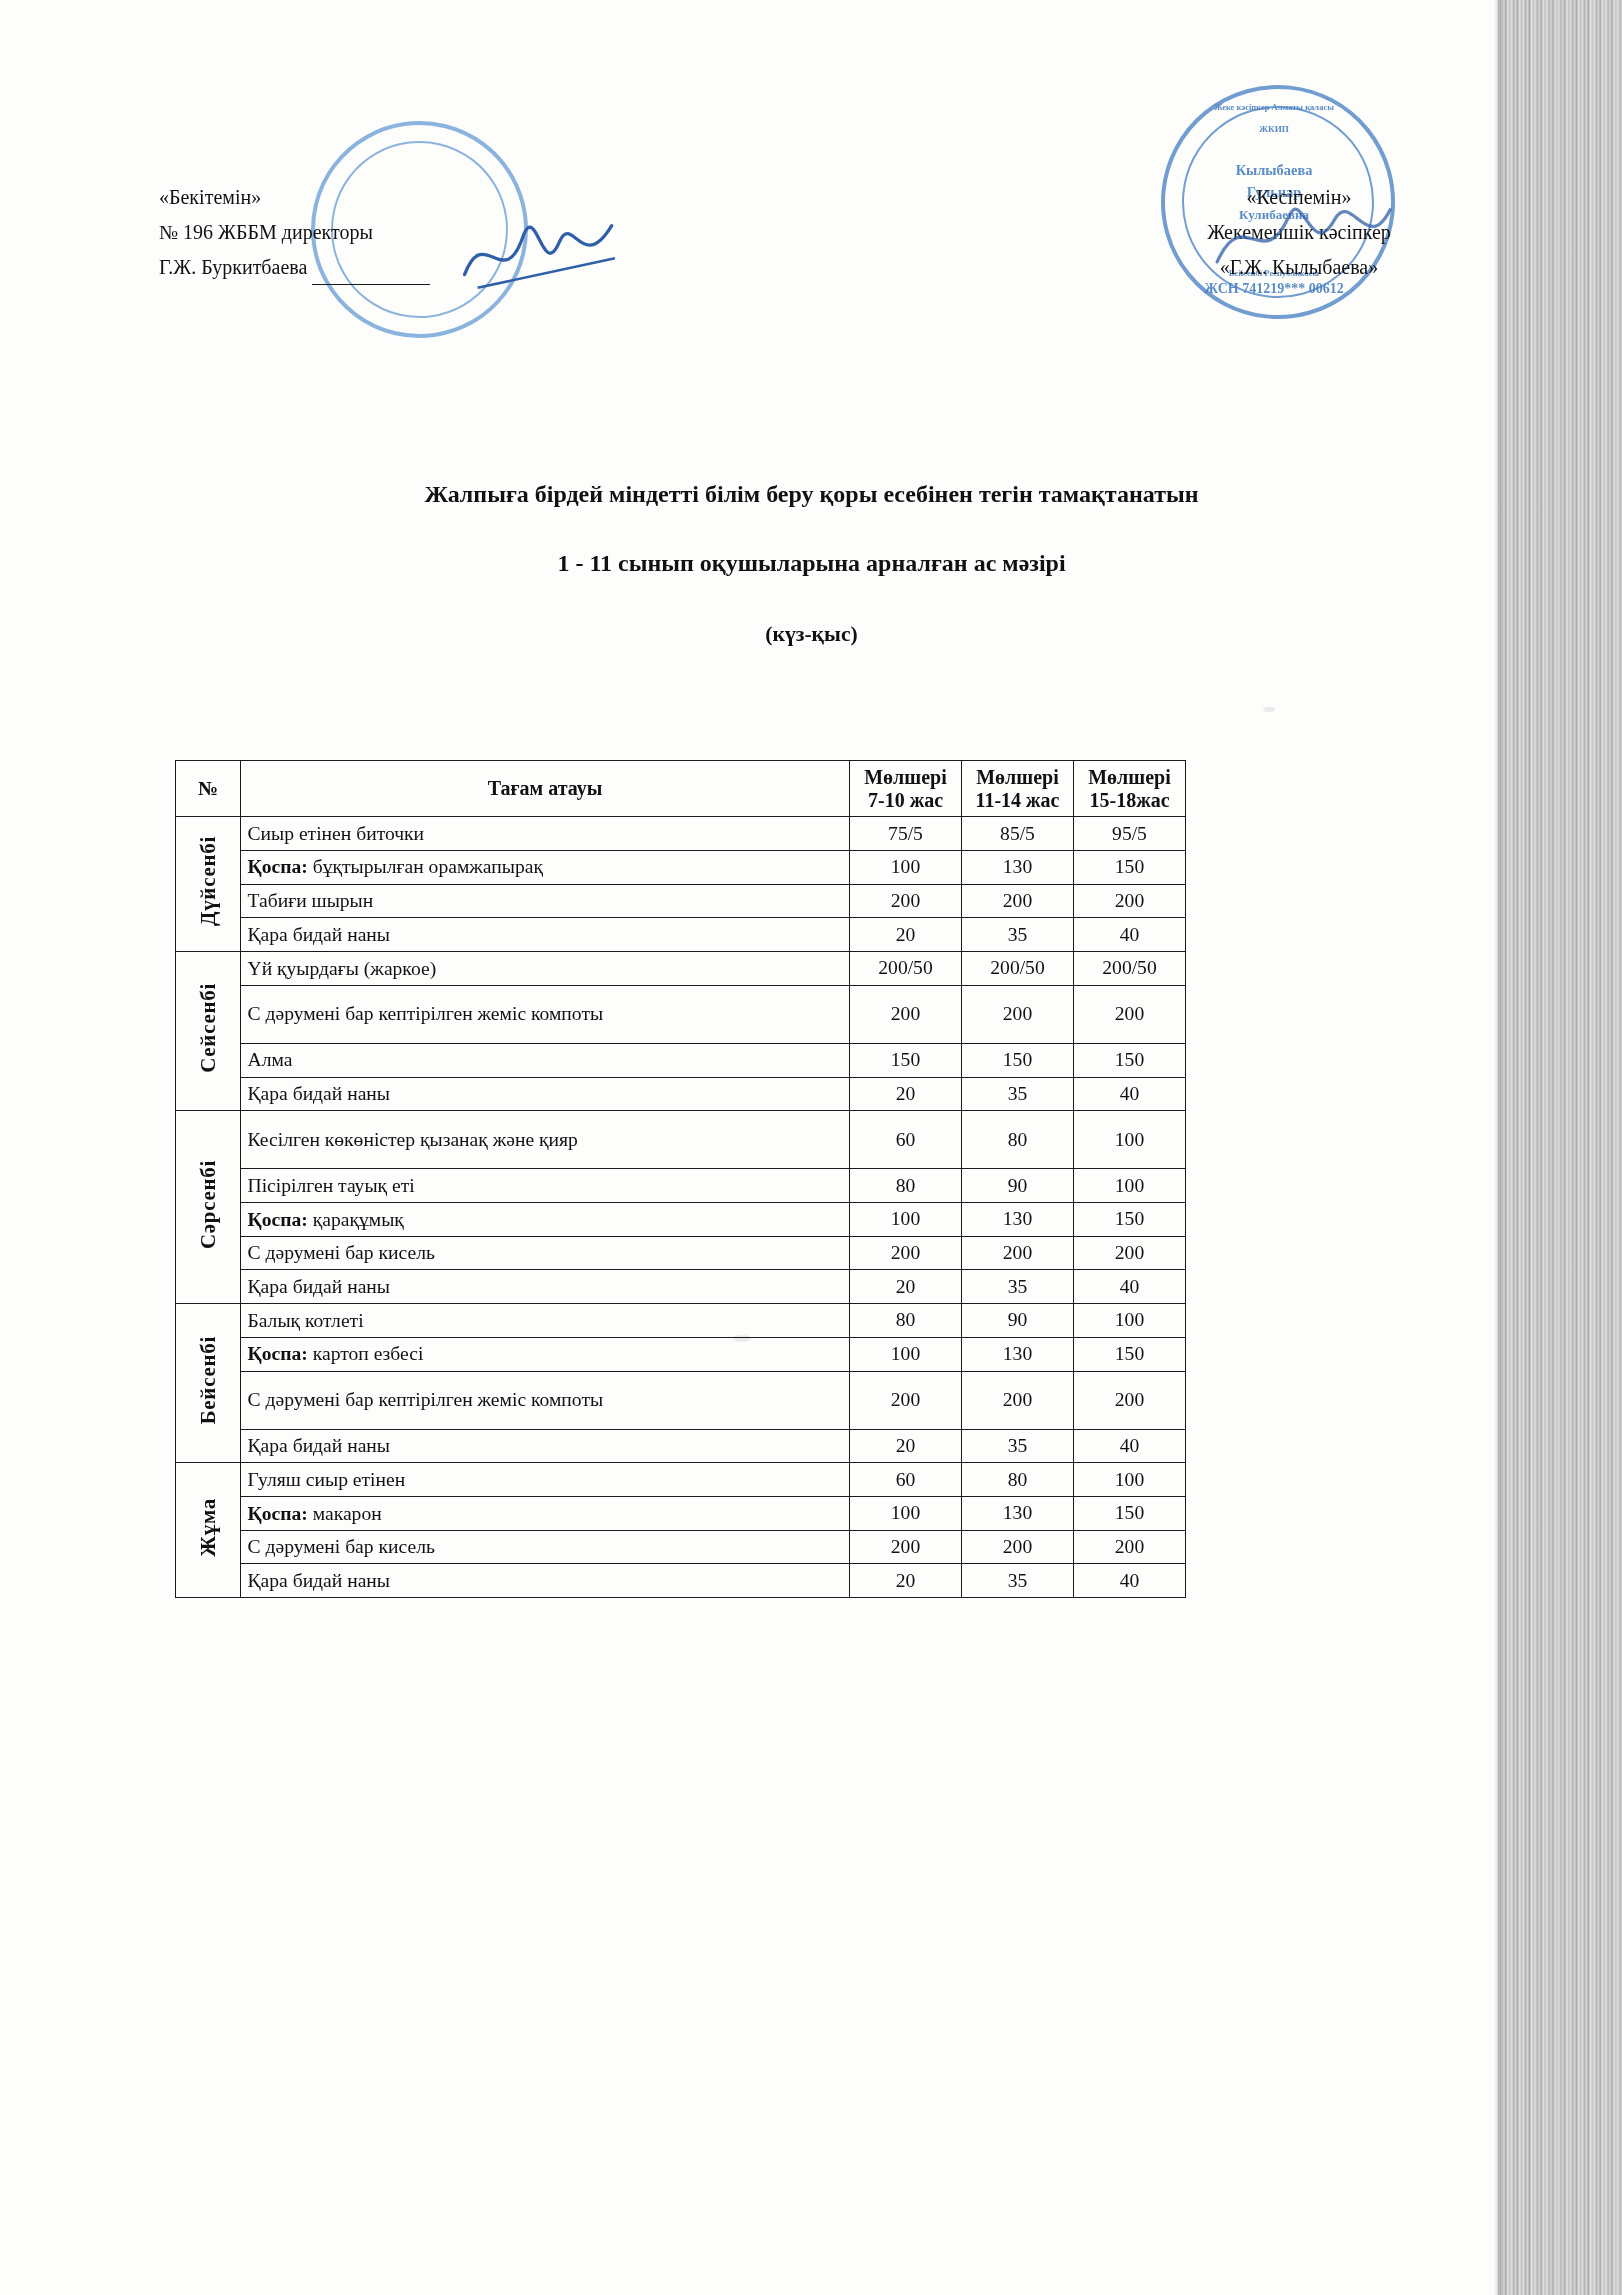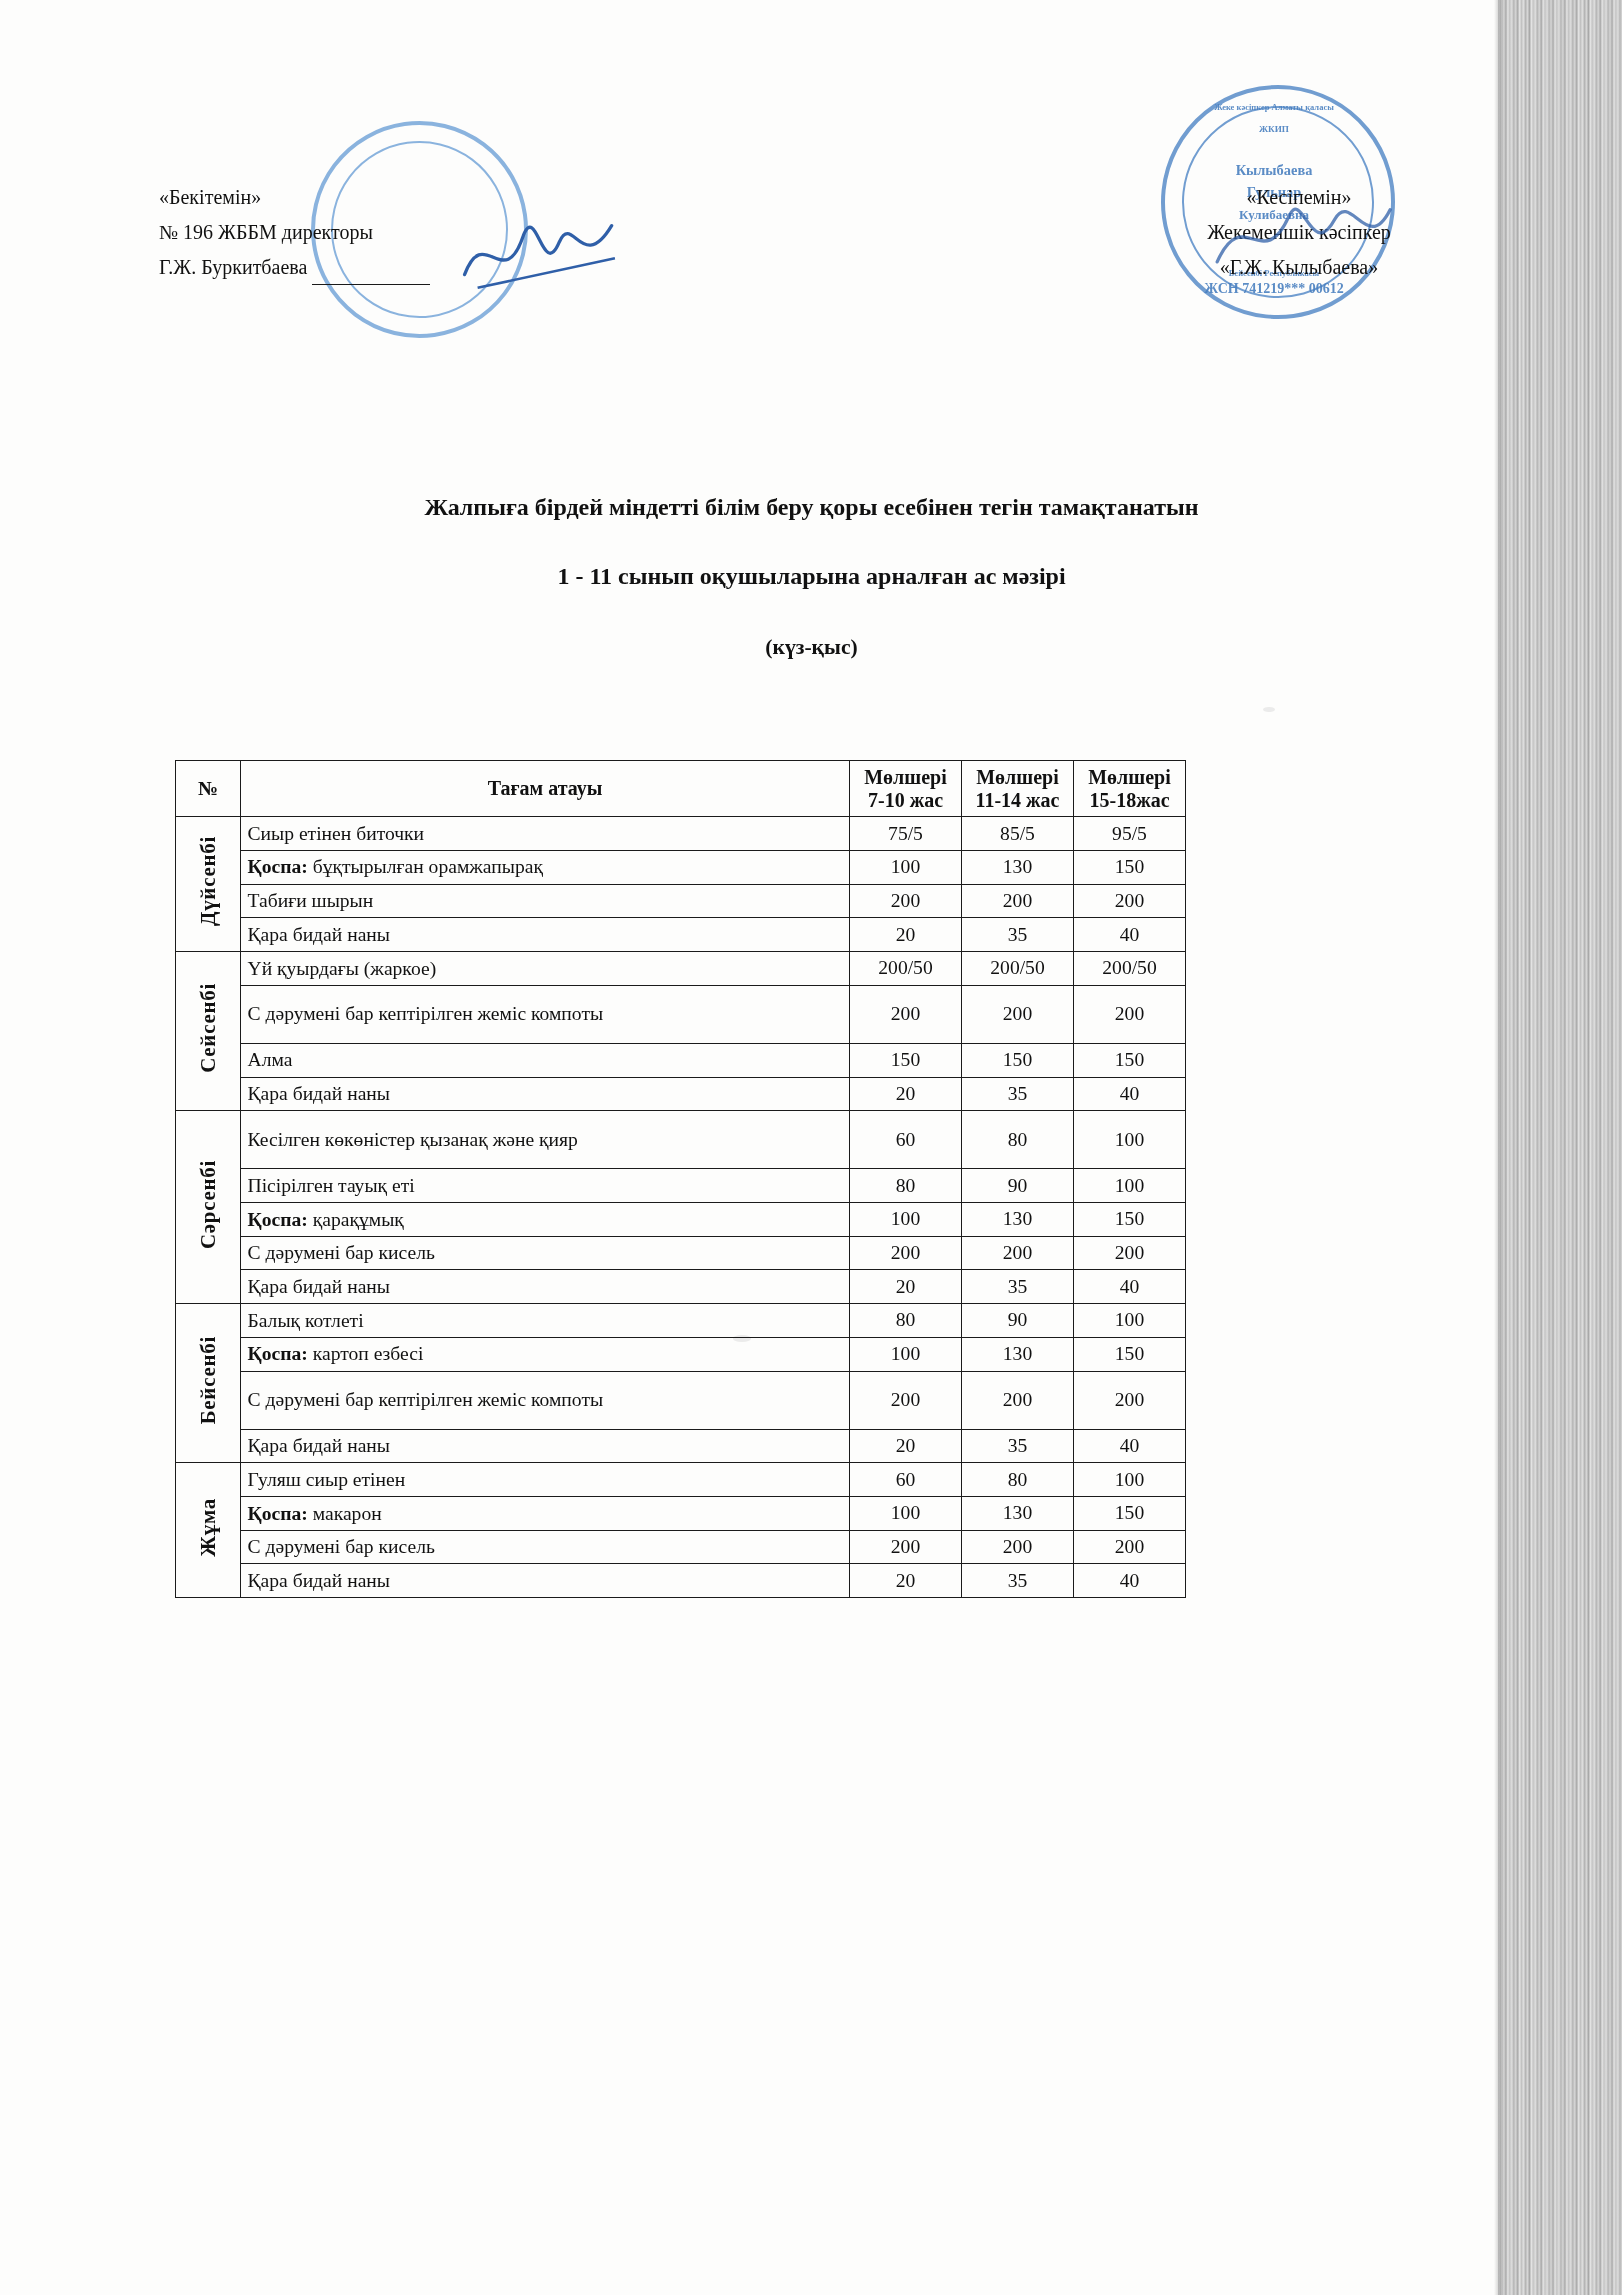--- a/index.html
+++ b/index.html
@@ -151,21 +151,20 @@
     position: absolute;
     pointer-events: none;
   }
 
   
   .doc-title {
     position: absolute;
     width: 1623px;
     text-align: center;
     font-weight: bold;
-    margin-top: 13px;
   }
   #title1 { top: 481px; font-size: 24px; }
   #title2 { top: 550px; font-size: 24px; }
   #title3 { top: 622px; font-size: 21.6px; }
   #title4 { top: 684px; font-size: 21.6px; letter-spacing: 0.7px; }
 
   
   #menu-table {
     position: absolute;
     left: 175px;

